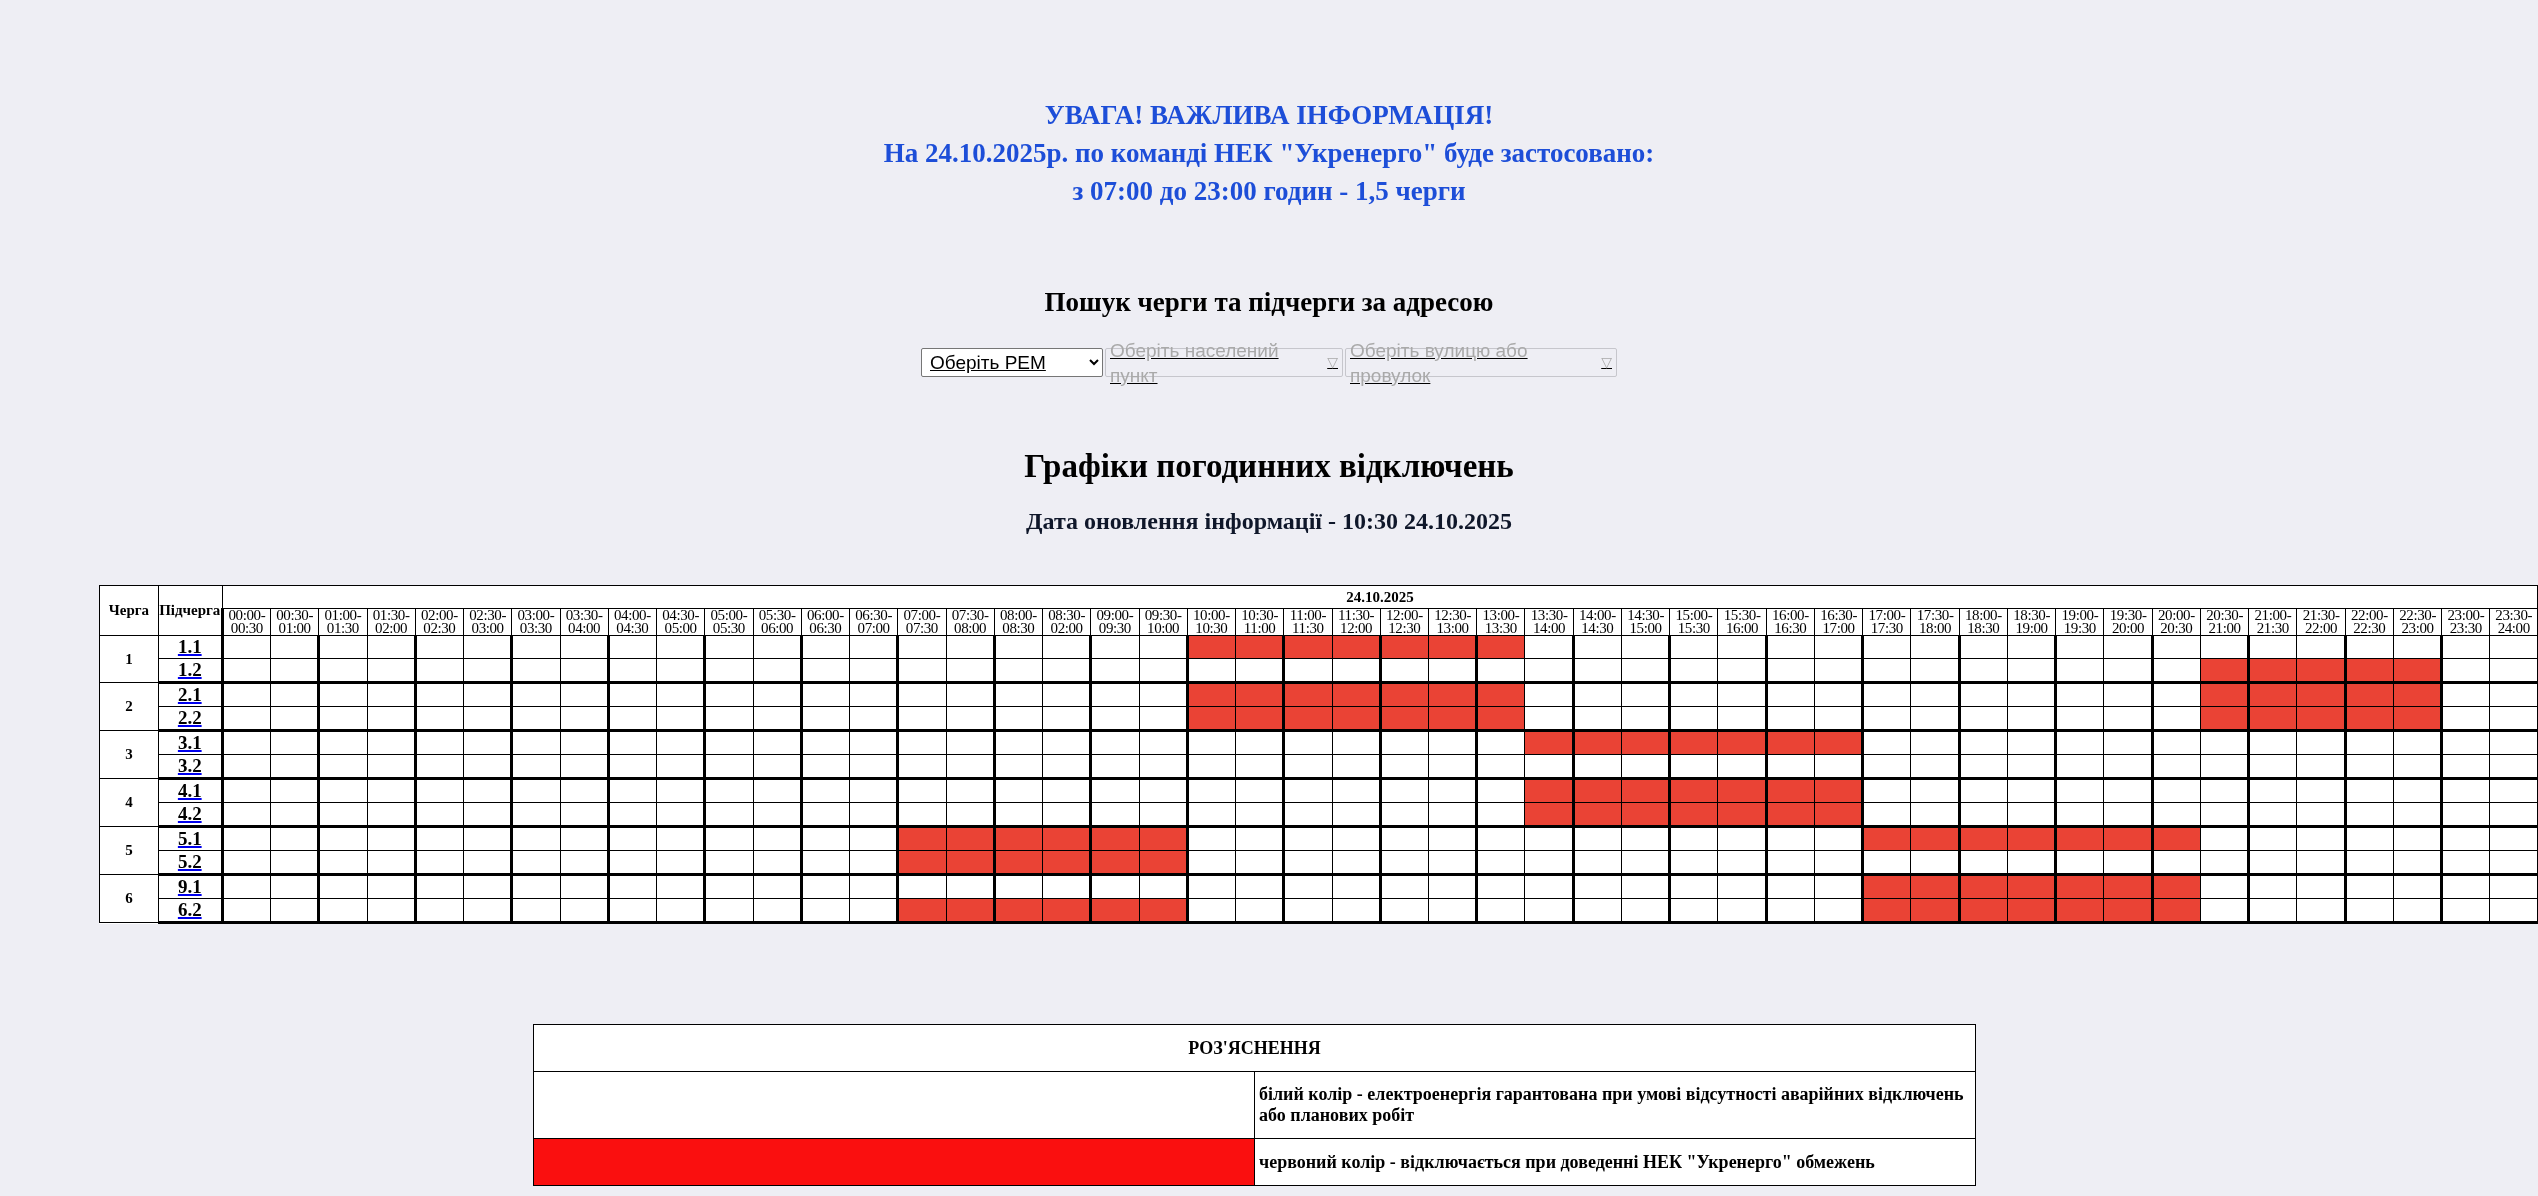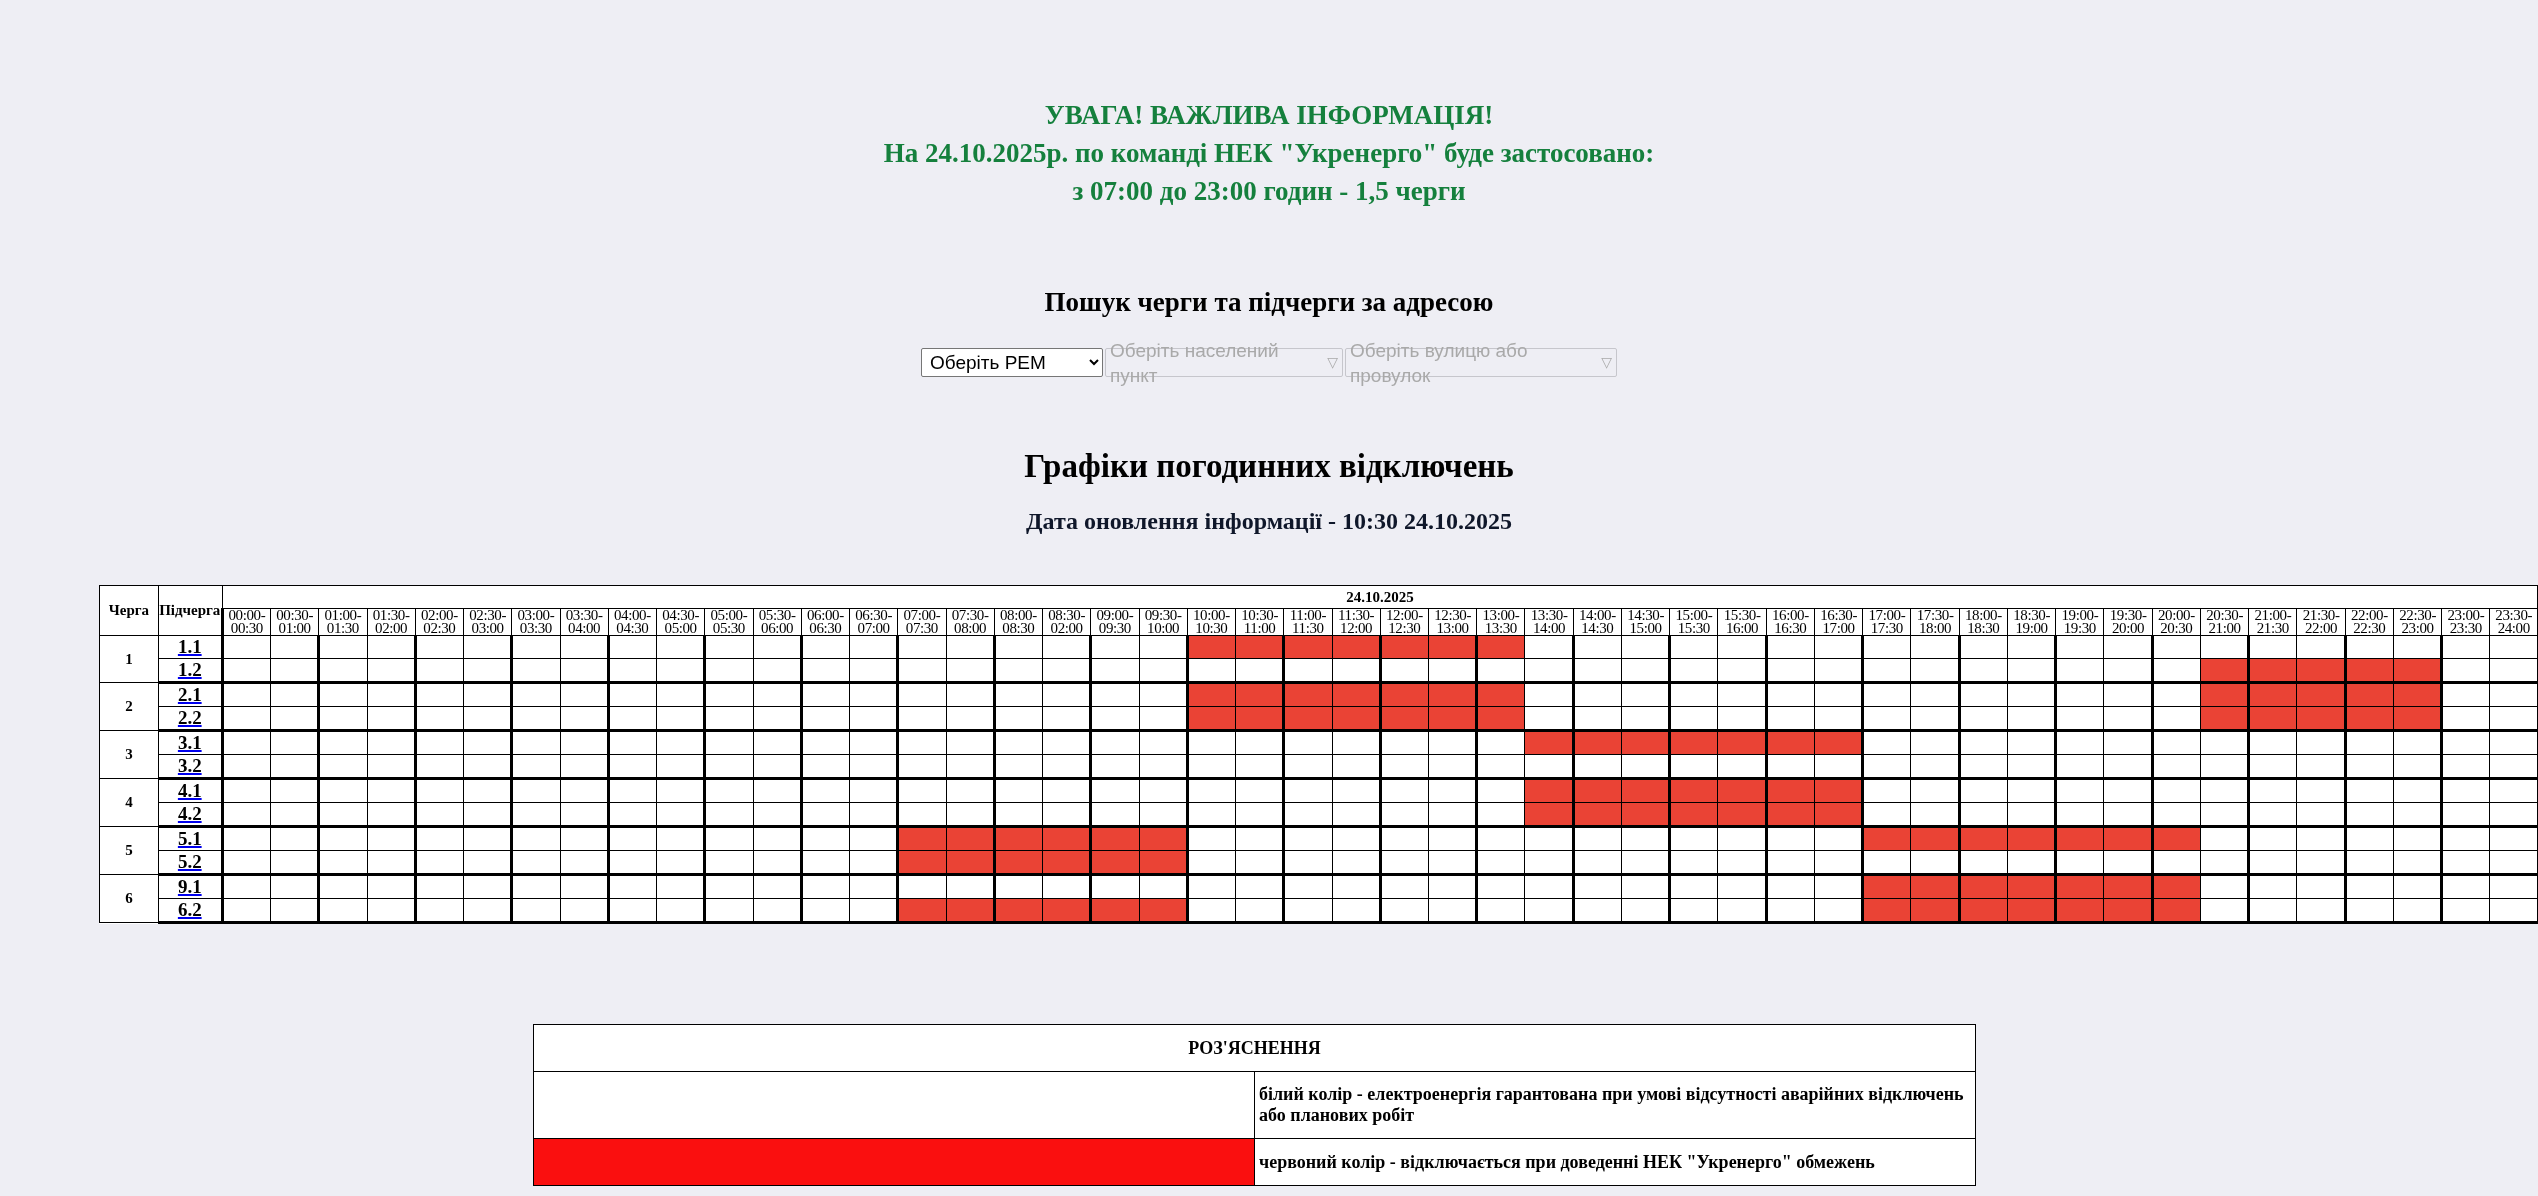--- a/index.html
+++ b/index.html
@@ -20,21 +20,21 @@
   
   .announce {
     position: absolute;
     top: 96px;
     left: 0;
     width: 2538px;
     text-align: center;
     font-weight: bold;
     font-size: 27px;
     line-height: 38px;
-    color: #15803d;
+    color: #1d4ed8;
   }
   .announce div { white-space: nowrap; }
 
   
   .search-title {
     position: absolute;
     top: 287px;
     left: 0;
     width: 2538px;
     text-align: center;
@@ -44,20 +44,21 @@
   }
   .search-controls {
     position: absolute;
     top: 348px;
     left: 0;
     width: 2538px;
     display: flex;
     justify-content: center;
     align-items: center;
     gap: 2px;
+    text-decoration: underline;
   }
   select.rem-select,
   .fake-select {
     font-family: "Liberation Sans", sans-serif;
     font-size: 19px;
     height: 29px;
     line-height: 25px;
     box-sizing: border-box;
     padding: 0 4px;
   }

